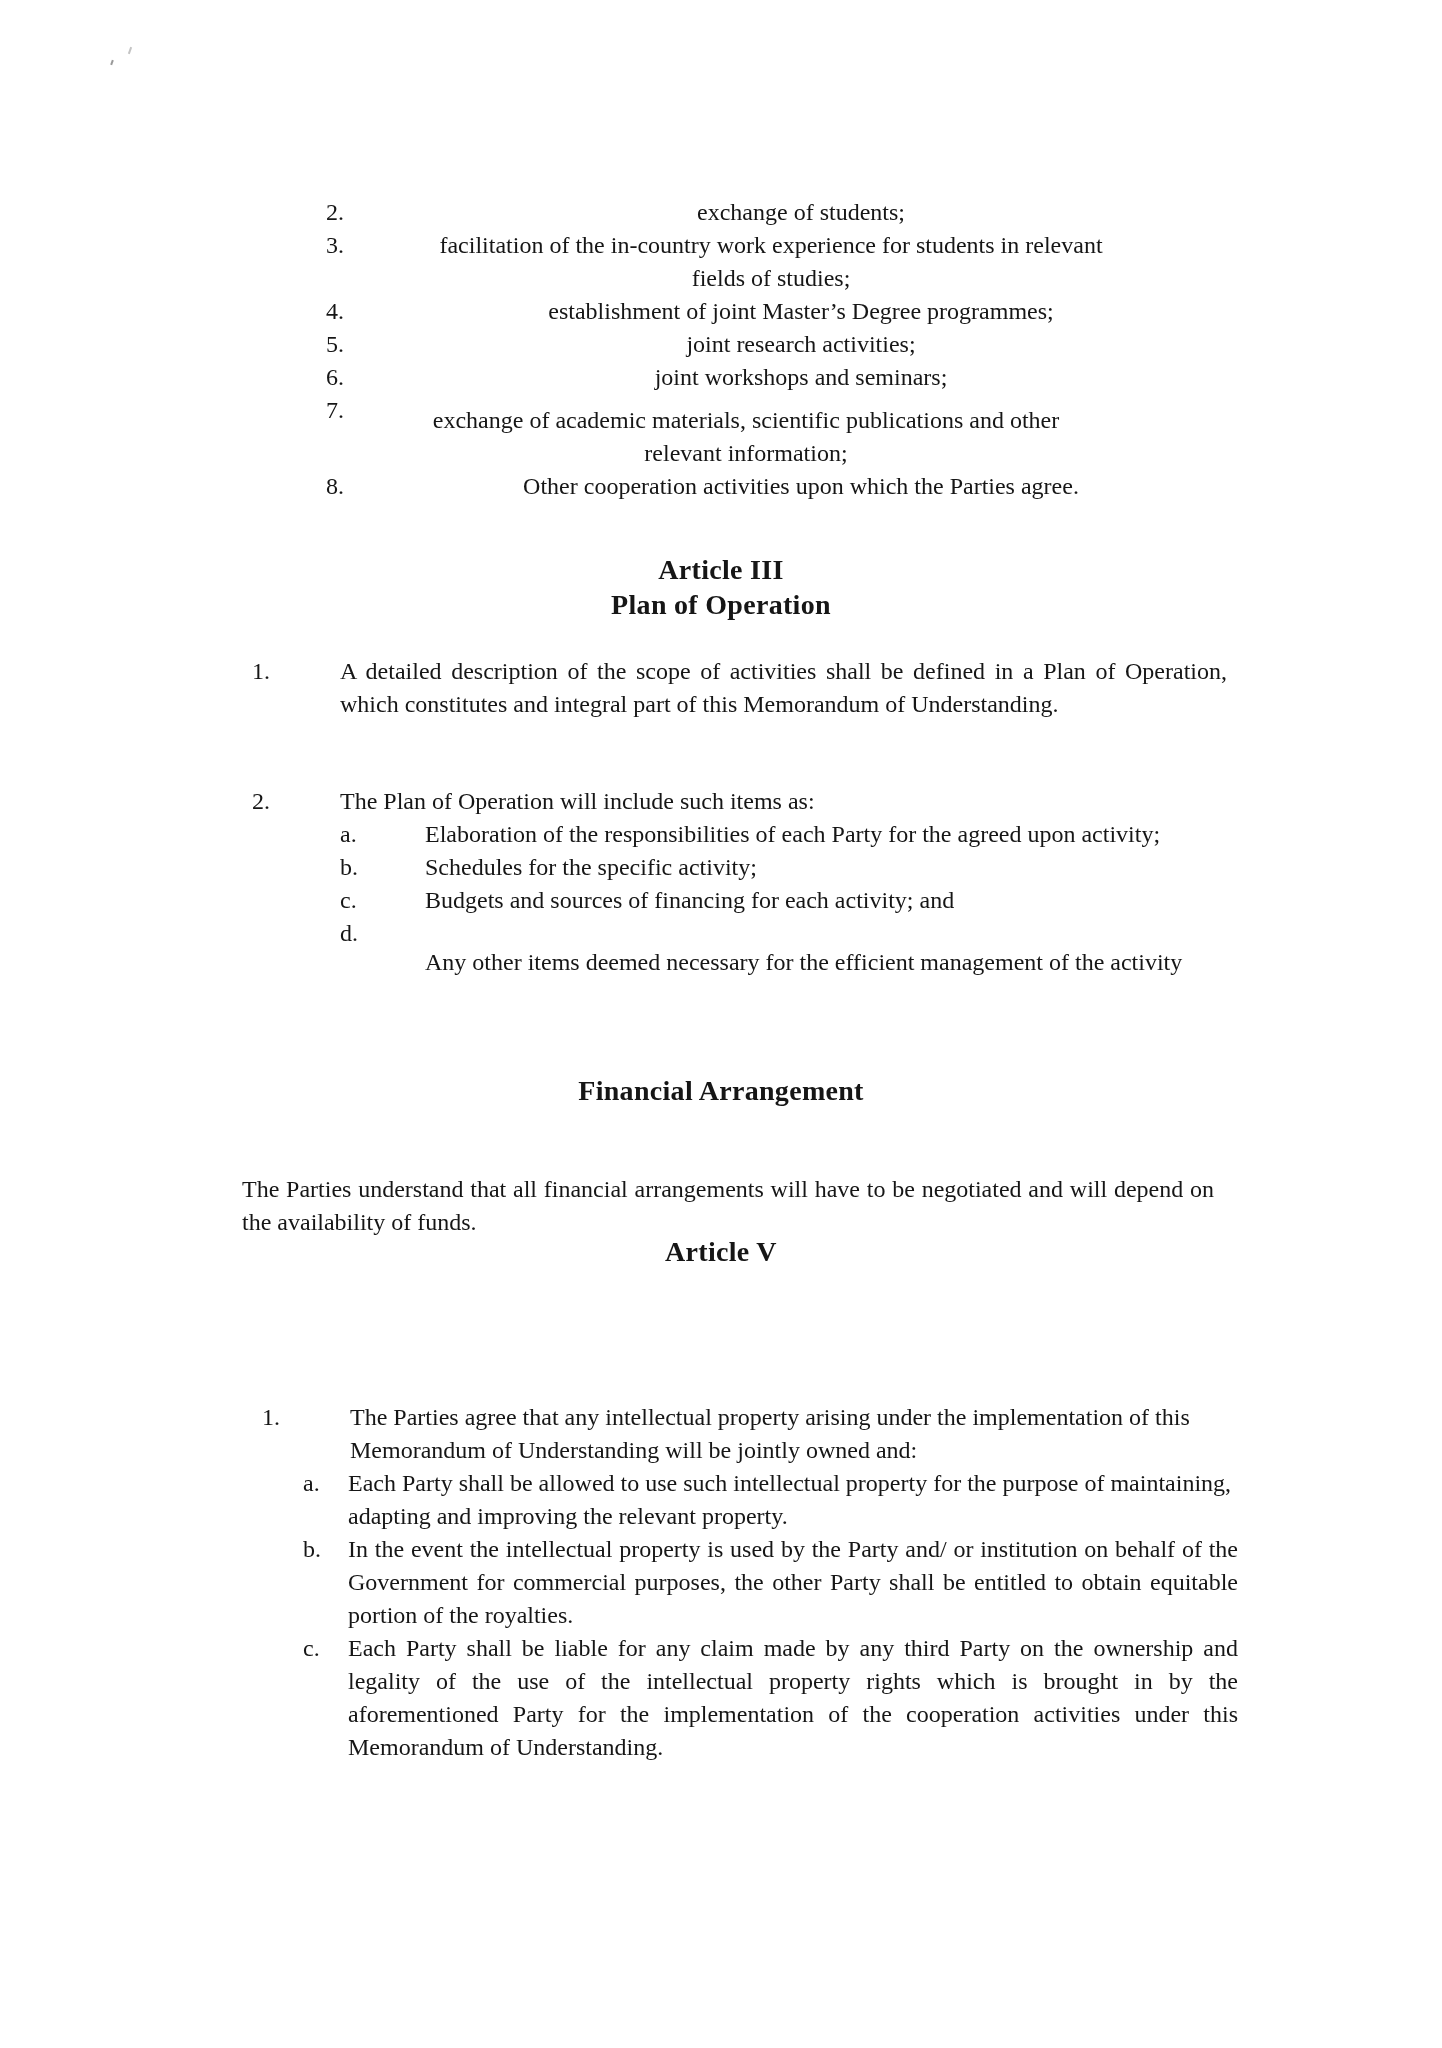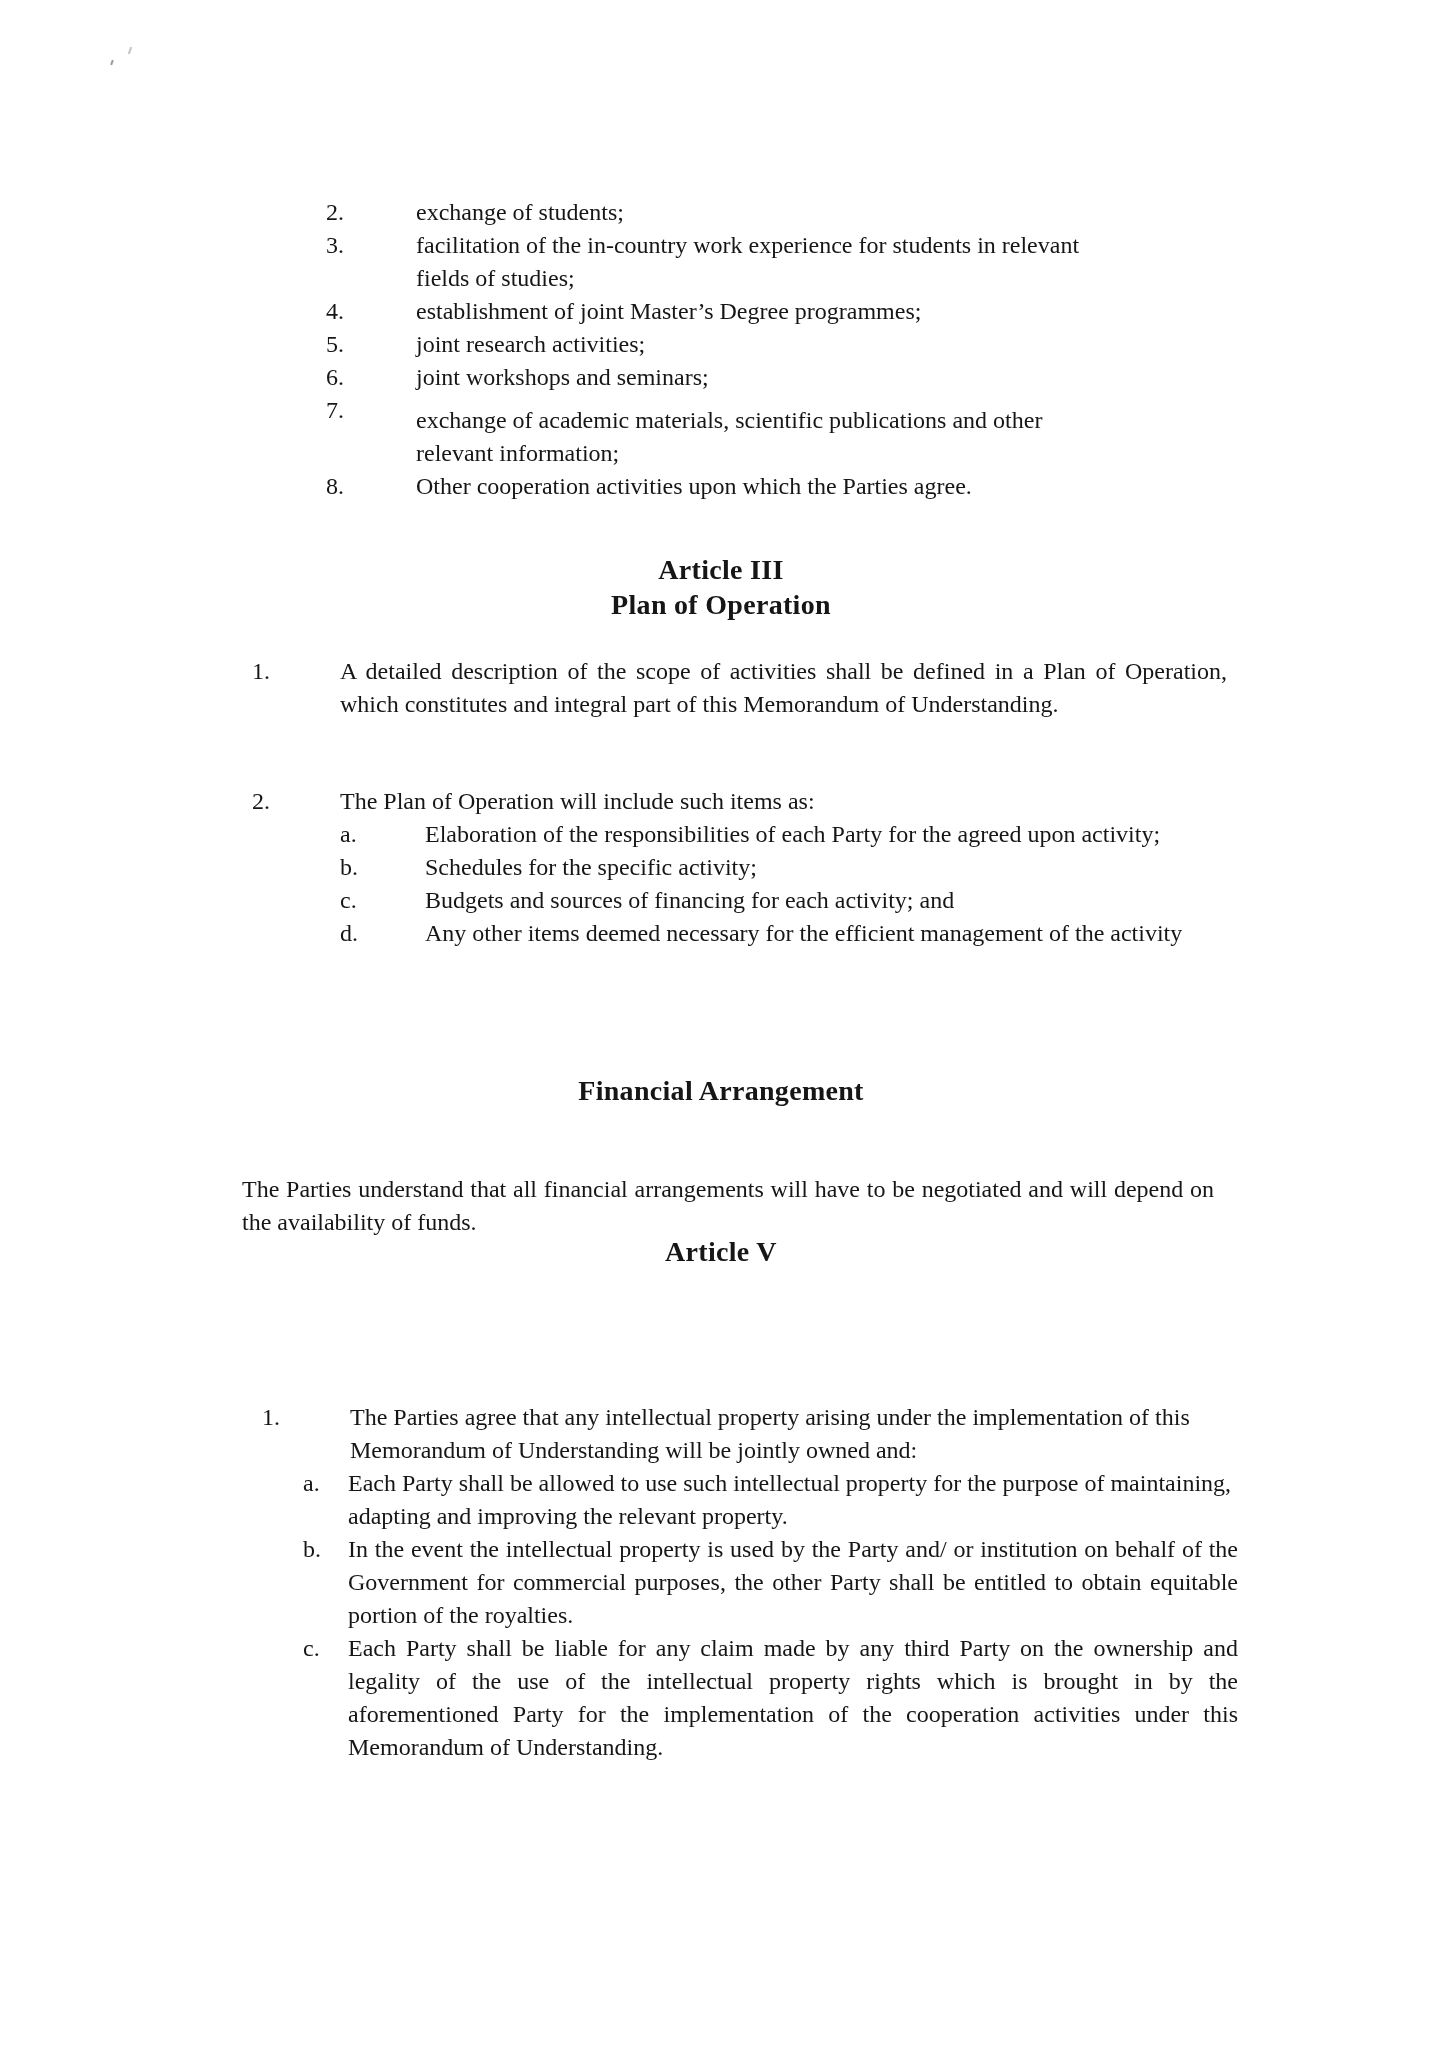--- a/index.html
+++ b/index.html
@@ -24,21 +24,21 @@
       height: 5px;
       transform: rotate(20deg);
       opacity: 0.6;
     }
     .block { position: absolute; }
 
     
     .toplist { left: 326px; top: 196px; width: 860px; }
     .toplist .row { display: flex; }
     .toplist .num { width: 90px; flex: none; }
-    .toplist .txt { flex: 1; }
+    .toplist .txt { flex: 1; text-align: center; }
 
     .heading {
       position: absolute;
       left: 0; width: 1442px;
       text-align: center;
       font-weight: bold;
       font-size: 28px;
       line-height: 35px;
       letter-spacing: 0.3px;
     }
@@ -125,21 +125,21 @@
     <div class="row">
       <span class="num">b.</span>
       <span class="txt">Schedules for the specific activity;</span>
     </div>
     <div class="row">
       <span class="num">c.</span>
       <span class="txt">Budgets and sources of financing for each activity; and</span>
     </div>
     <div class="row">
       <span class="num">d.</span>
-      <span class="txt" style="padding-right:0;">Any other items deemed necessary for the efficient management of the activity</span>
+      <span class="txt" style="padding-right:0;margin-top:29px;">Any other items deemed necessary for the efficient management of the activity</span>
     </div>
   </div>
 </div>
 
 <div class="heading" style="top:1073px;">
   <div>Financial Arrangement</div>
 </div>
 
 <div class="block a4p">The Parties understand that all financial arrangements will have to be negotiated and will depend on the availability of funds.</div>
 

